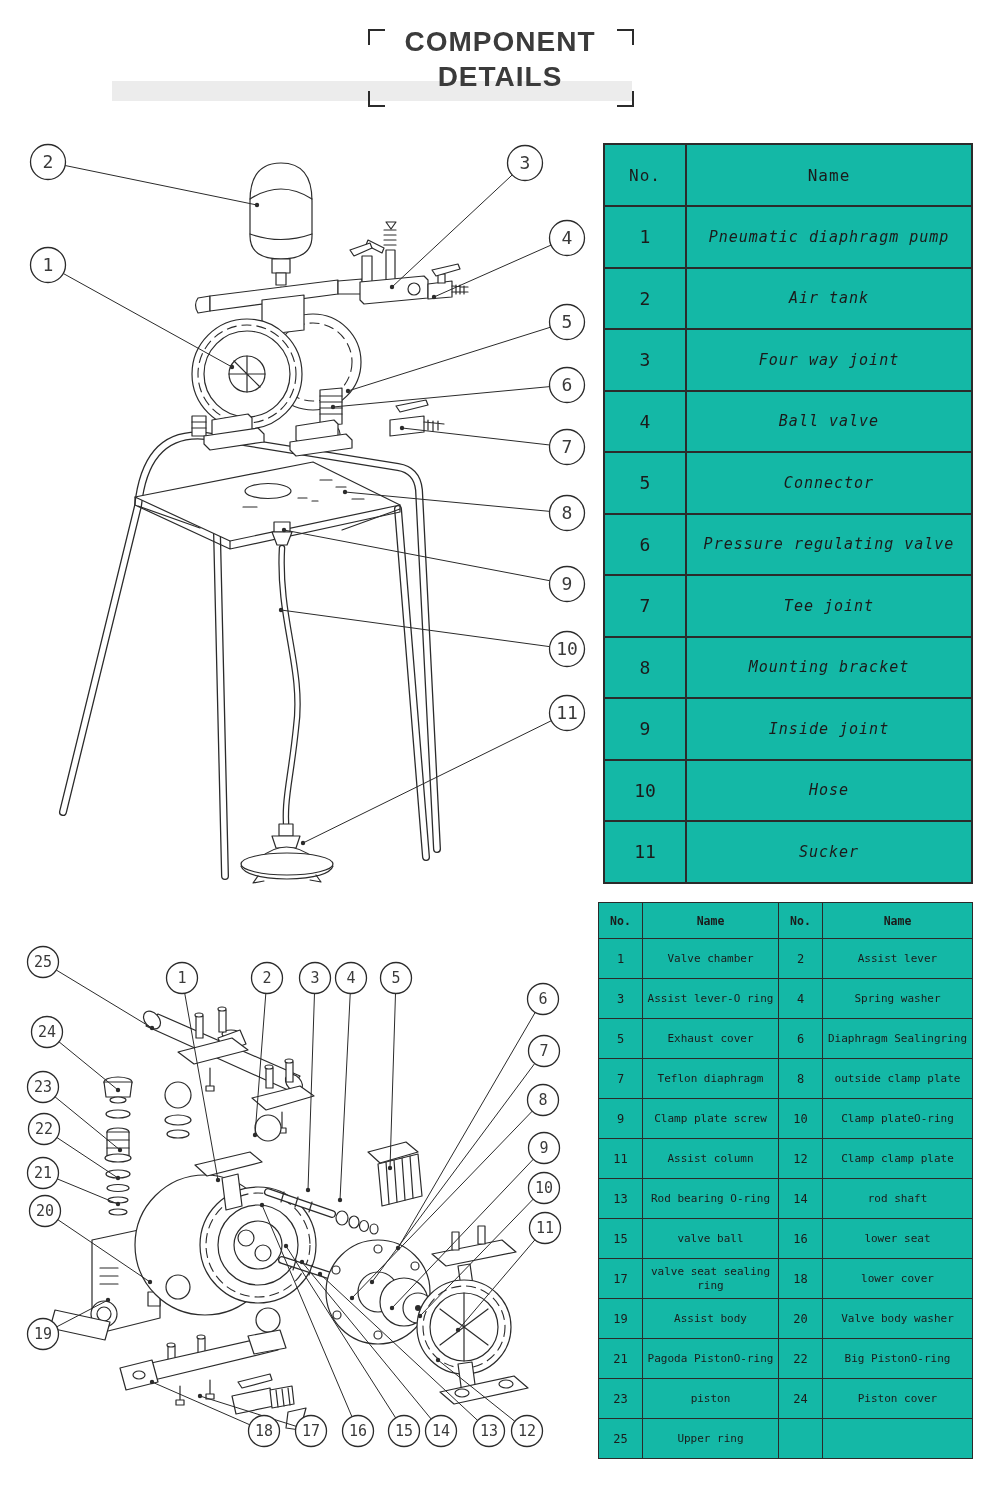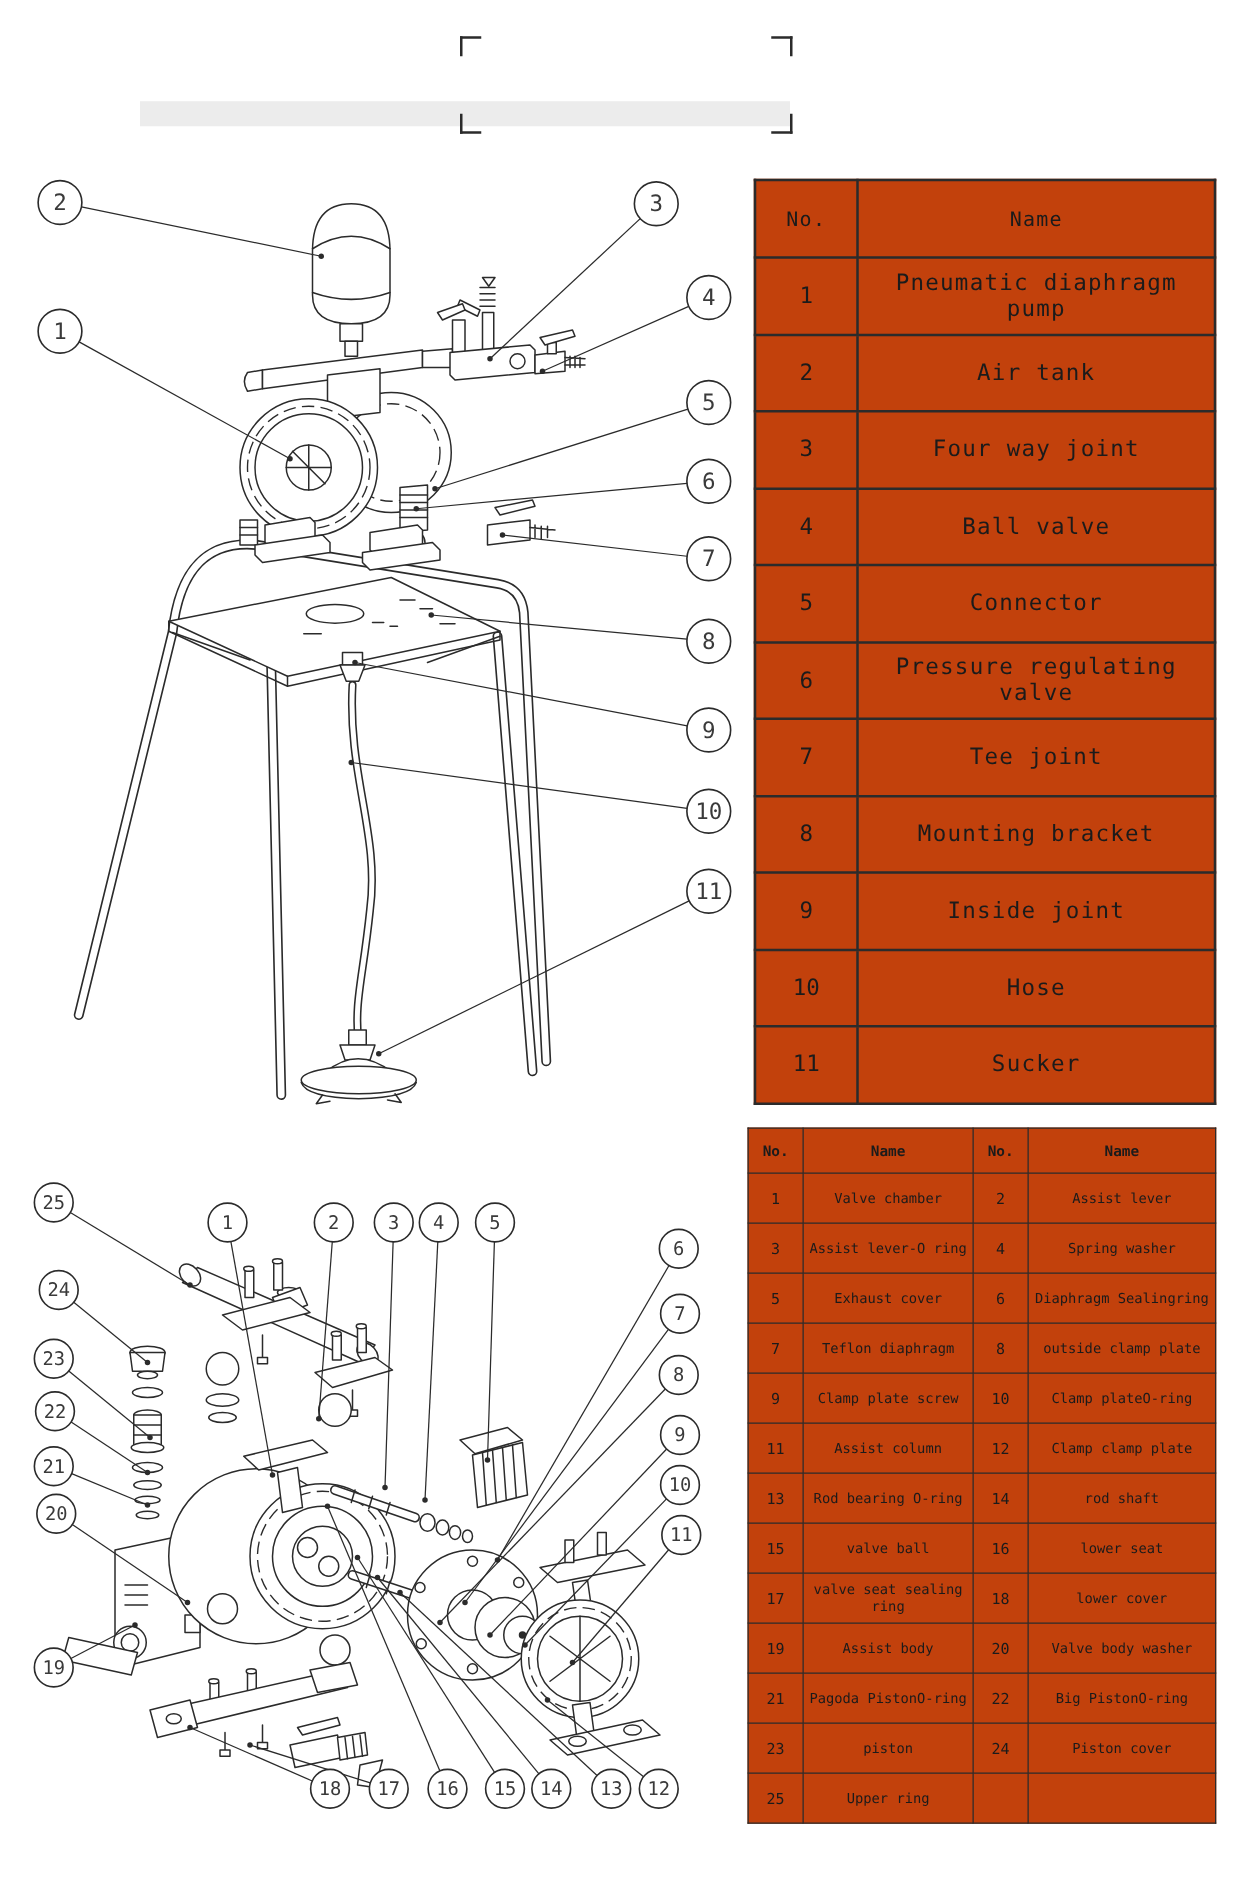--- a/index.html
+++ b/index.html
@@ -27,47 +27,51 @@
   .tubeI{stroke:#fff;stroke-width:5.4;fill:none;stroke-linecap:round;}
   .hoseO{stroke:#2b2b2b;stroke-width:6.5;fill:none;stroke-linecap:round;}
   .hoseI{stroke:#fff;stroke-width:4;fill:none;stroke-linecap:round;}
   .callout-circle{fill:#fff;stroke:#2b2b2b;stroke-width:1.3;}
   .leader{stroke:#2b2b2b;stroke-width:1;fill:none;}
   .leader-dot{fill:#2b2b2b;}
   .callout-num{fill:#3a3a3a;text-anchor:middle;font-family:"DejaVu Sans Mono",monospace;}
   #diagram1 .callout-num{font-size:18px;}
   #diagram2 .callout-num{font-size:15px;}
   
-  .ptable{position:absolute;border-collapse:collapse;table-layout:fixed;background:#c2410c;padding-left:46px;}
+  .ptable{position:absolute;border-collapse:collapse;table-layout:fixed;background:#14b8a6;padding-left:46px;}
   .ptable td,.ptable th{border:2px solid #2b2b2b;text-align:center;vertical-align:middle;
         padding:0 2px;font-weight:normal;overflow:hidden;}
   #table1{left:603px;top:143px;width:370px;height:740px;}
   #table1 th{font-size:16px;letter-spacing:1px;}
   #table1 td.num{font-size:18px;}
-  #table1 td.nm{font-size:18px;letter-spacing:1px;}
+  #table1 td.nm{font-size:15px;letter-spacing:1px;font-style:italic;}
   #table1 col.c-no{width:82px;}
   #table2{left:598px;top:902px;width:374px;height:556px;}
   #table2 td,#table2 th{border-width:1.5px;}
   #table2 th{font-size:11.5px;font-weight:bold;}
   #table2 td.num{font-size:12px;}
   #table2 td.nm{font-size:11px;line-height:1.25;}
   #table2 col.c-no{width:44px;}
   #table2 col.c-nm1{width:136px;}
   #table2 col.c-nm2{width:150px;}
 </style>
 </head>
 <body>
 
 <div class="page">
 
   <div class="title-band"></div>
   <span class="bk tl"></span>
   <span class="bk tr"></span>
   <span class="bk bl"></span>
   <span class="bk br"></span>
+  <div class="title">
+    <div class="l1">COMPONENT</div>
+    <div class="l2">DETAILS</div>
+  </div>
 
   <svg id="diagram1" width="620" height="780" viewBox="0 120 620 780">
     <g>
       <path class="tubeO" d="M63,812 L138,506 Q146,430 206,436 L398,467 Q417,470 419,490 L437,849"></path>
       <path class="tubeI" d="M63,812 L138,506 Q146,430 206,436 L398,467 Q417,470 419,490 L437,849"></path>
       <path class="tubeO" d="M217,533 L225,876"></path>
         <path class="tubeI" d="M217,533 L225,876"></path>
       <path class="tubeO" d="M398,509 L426,857"></path>
         <path class="tubeI" d="M398,509 L426,857"></path>
       <path class="lnf" d="M135,497 L313,462 L400,505 L230,541 Z"></path>

